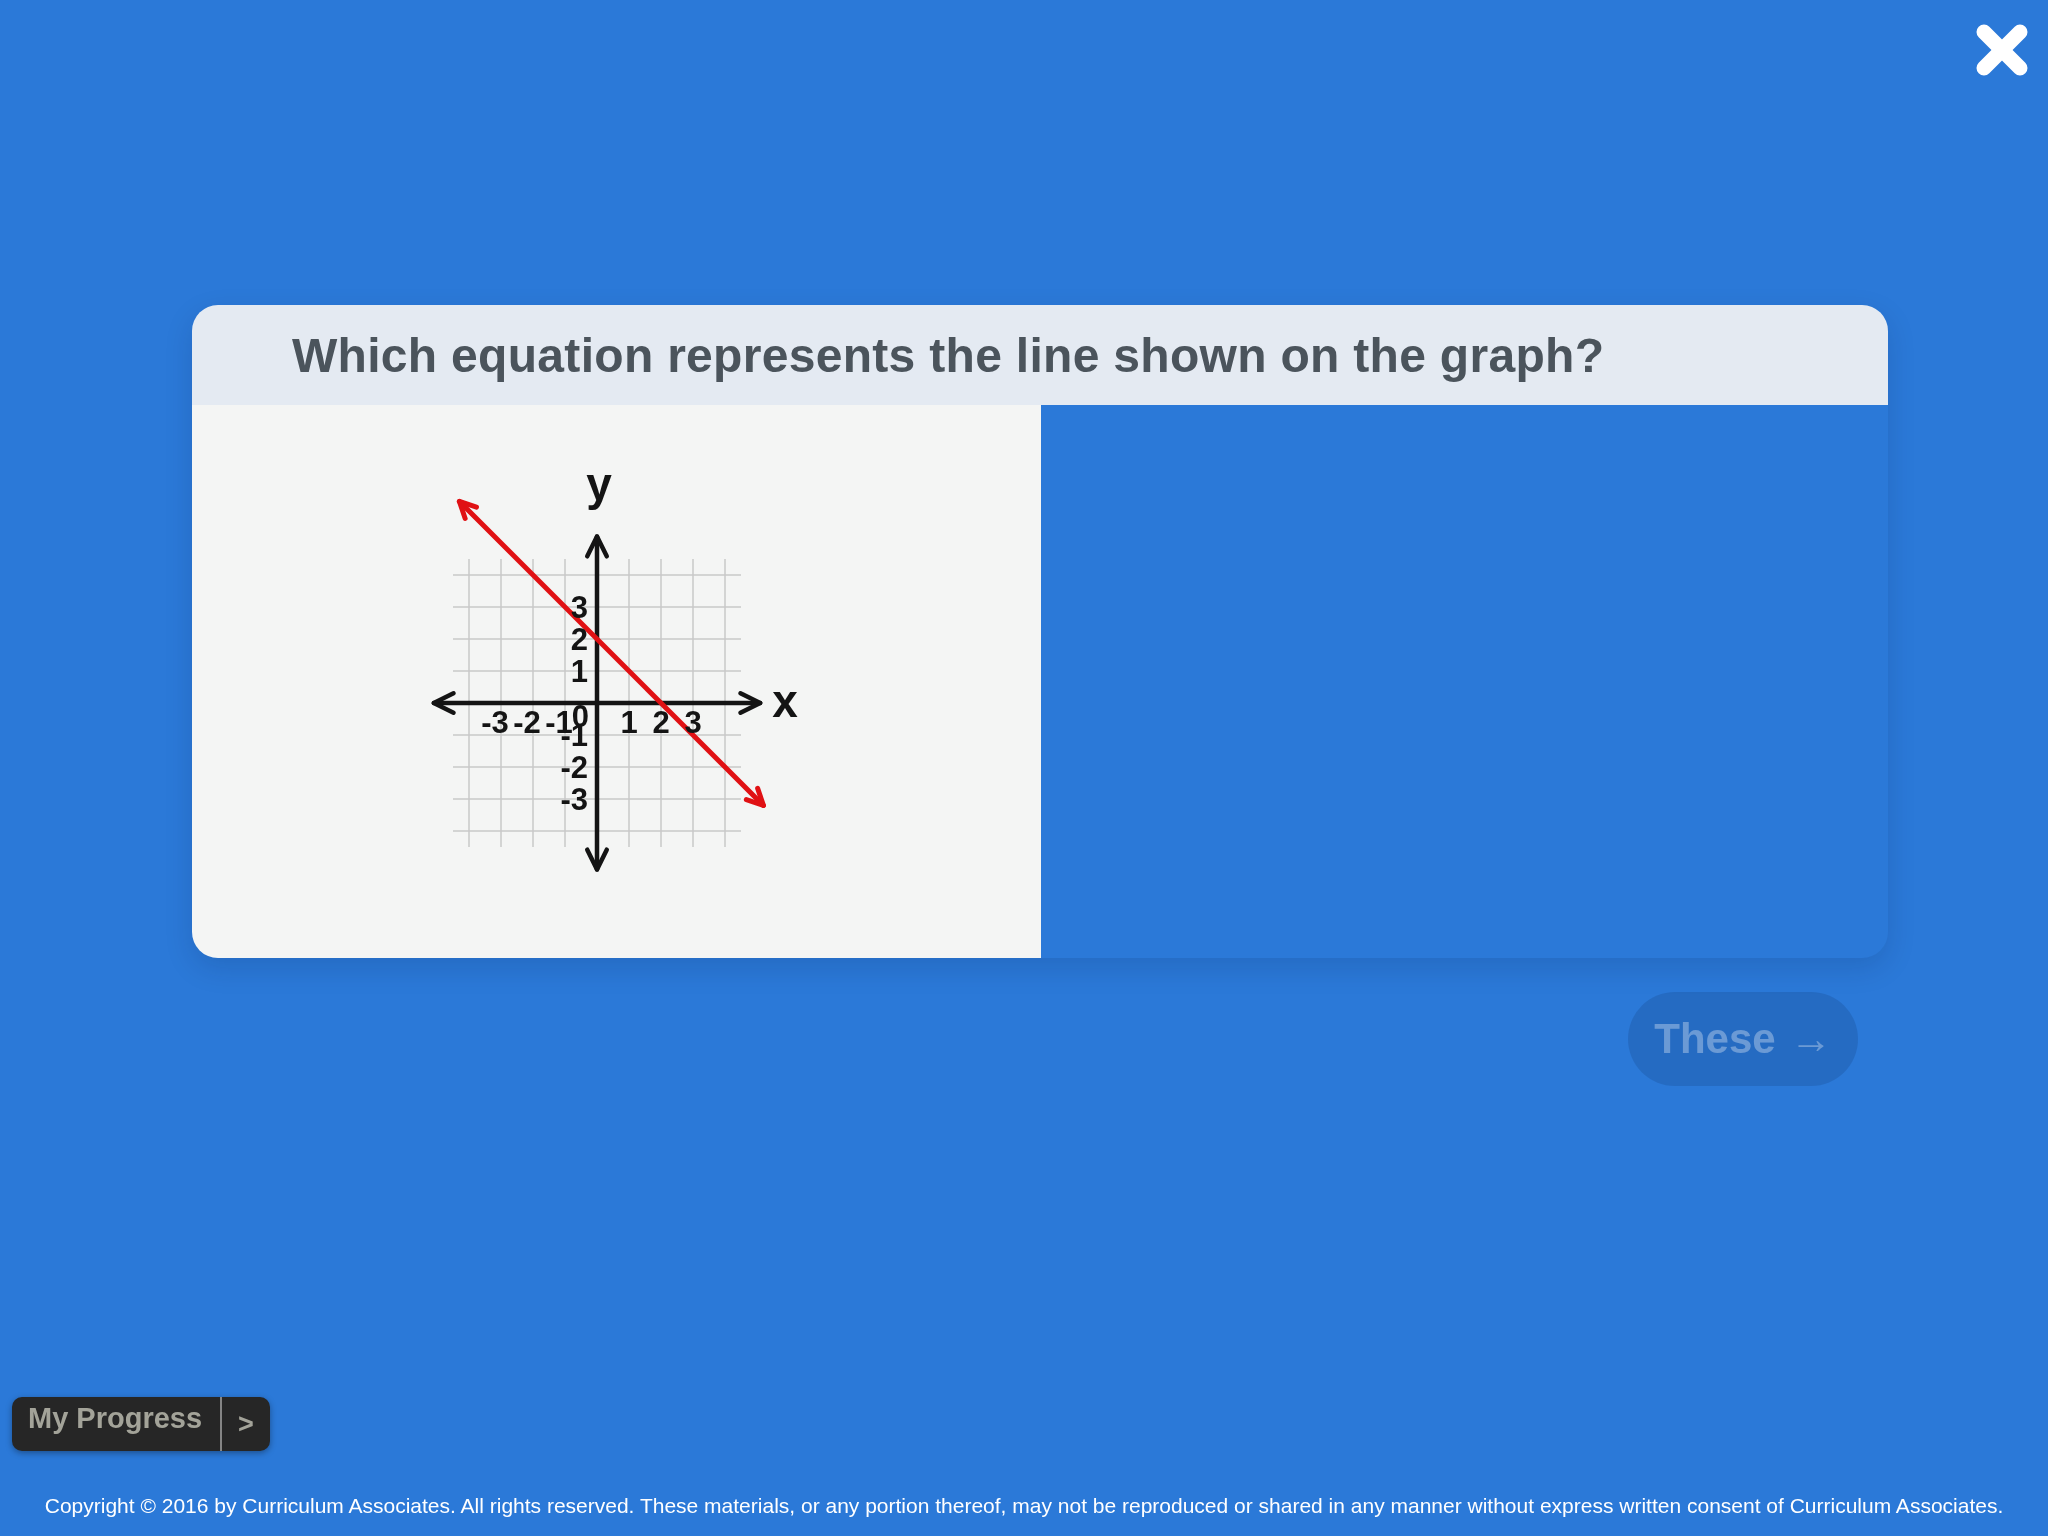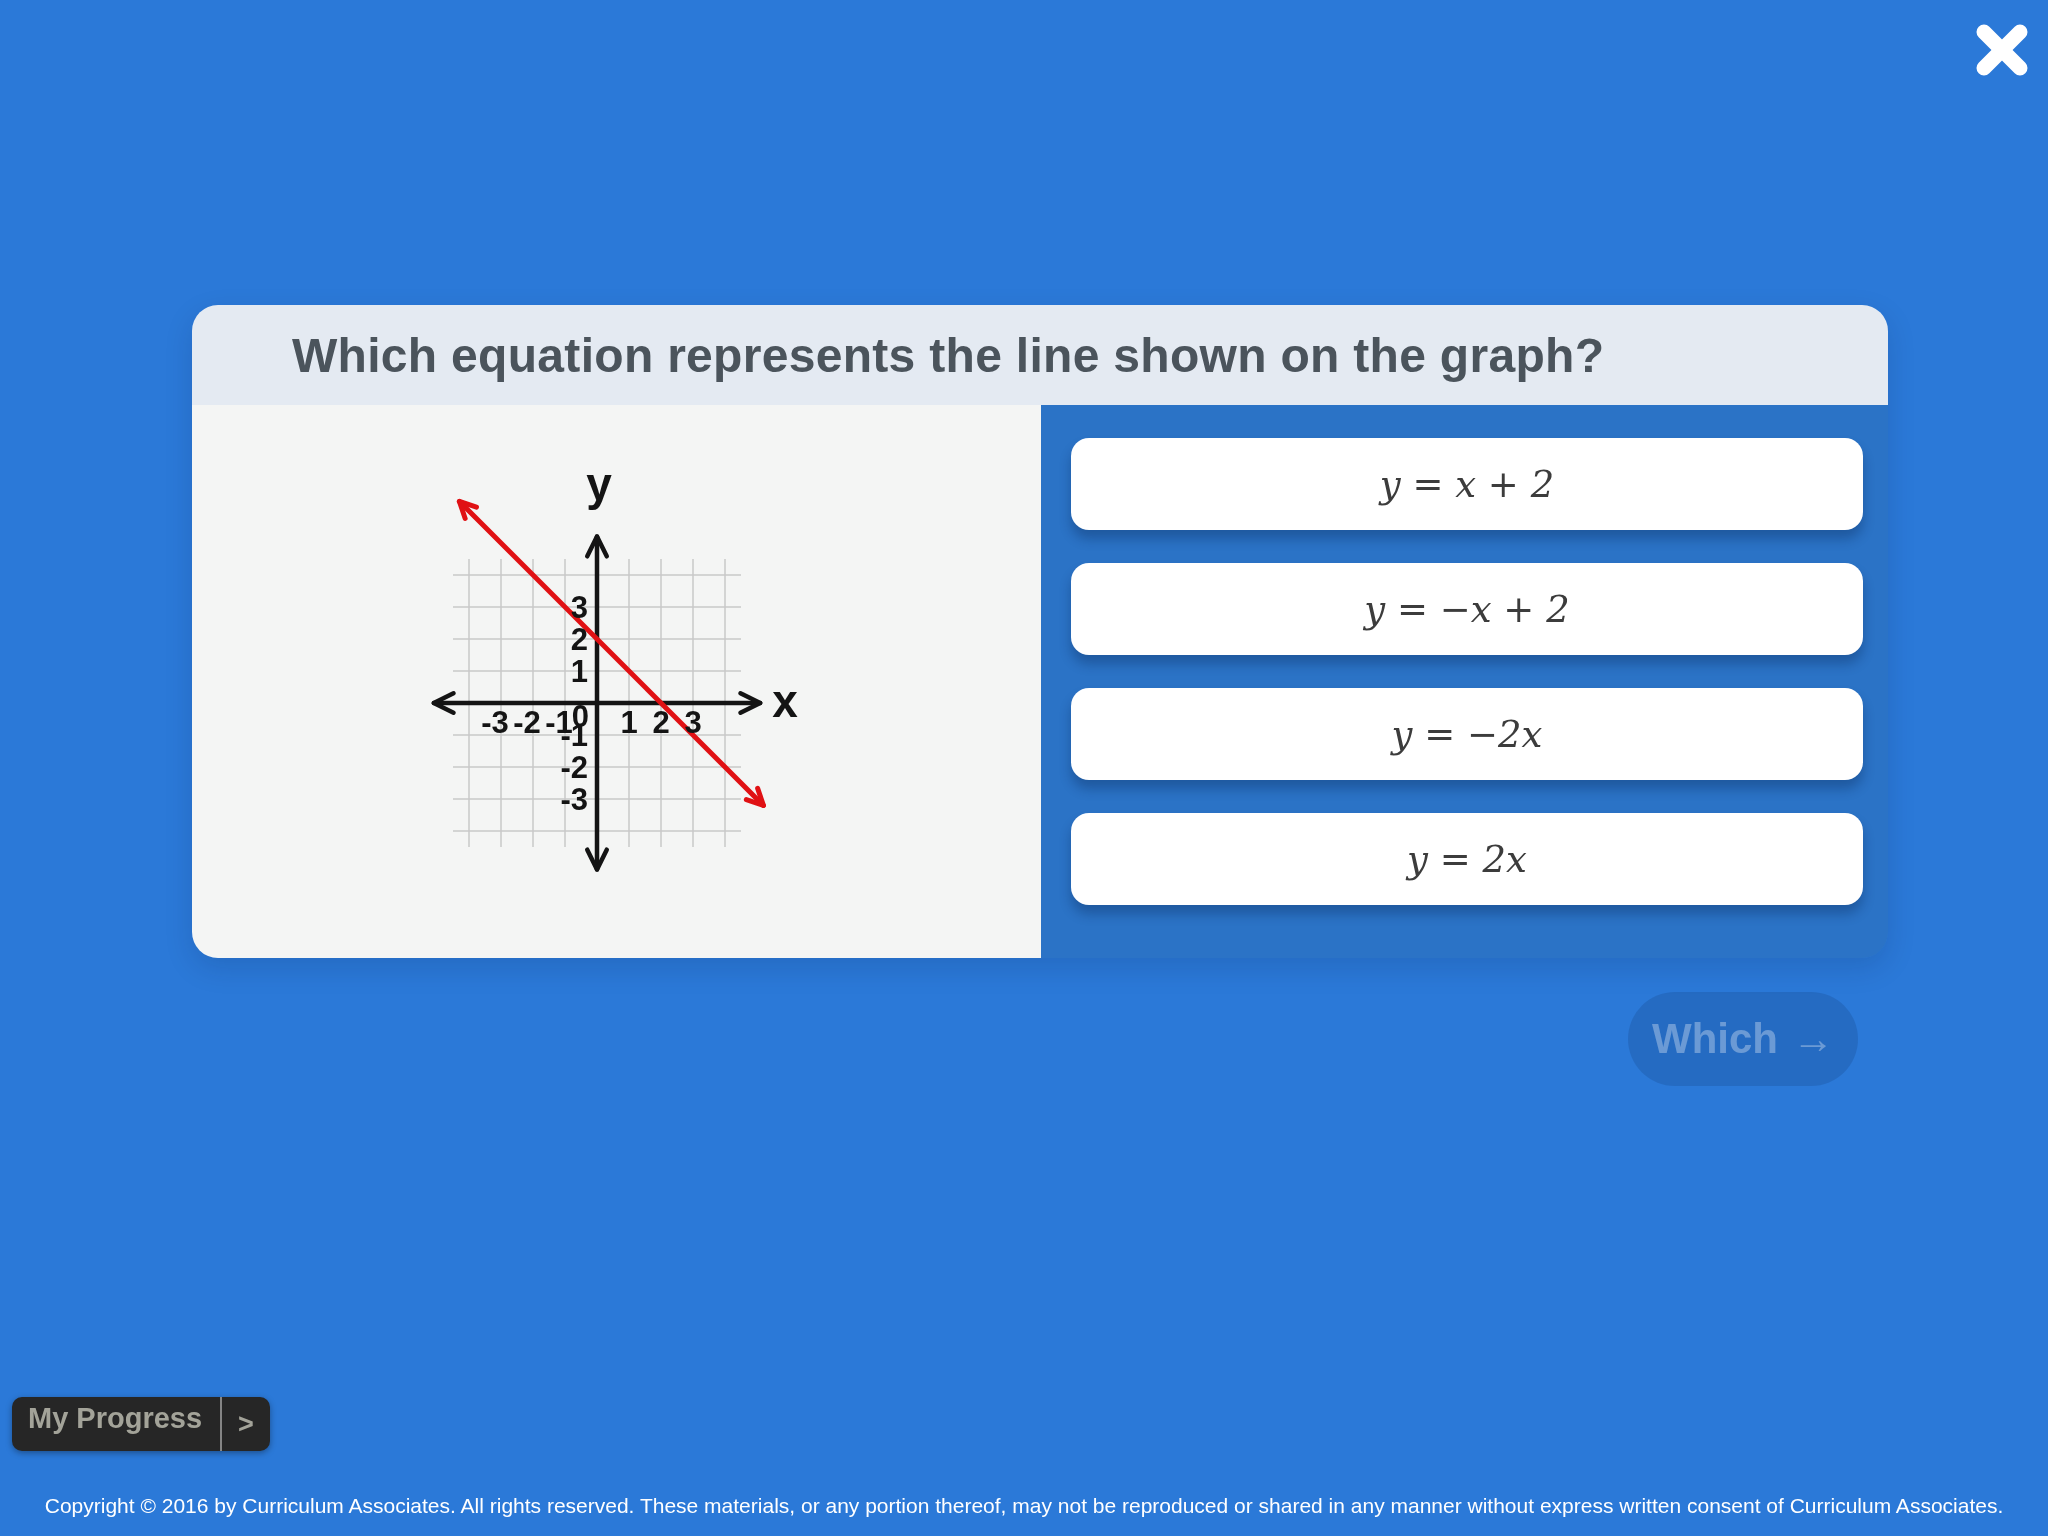--- a/index.html
+++ b/index.html
@@ -141,39 +141,25 @@
           <text fill="#141414" font-weight="bold" font-size="31" x="186" y="352" text-anchor="end">-3</text>
           <text fill="#141414" font-weight="bold" font-size="31" x="186" y="320" text-anchor="end">-2</text>
           <text fill="#141414" font-weight="bold" font-size="31" x="186" y="288" text-anchor="end">-1</text>
           <text fill="#141414" font-weight="bold" font-size="31" x="186" y="224" text-anchor="end">1</text>
           <text fill="#141414" font-weight="bold" font-size="31" x="186" y="192" text-anchor="end">2</text>
           <text fill="#141414" font-weight="bold" font-size="31" x="186" y="160" text-anchor="end">3</text>
           <text fill="#141414" font-weight="bold" font-size="46" x="383" y="259" text-anchor="middle">x</text>
           <text fill="#141414" font-weight="bold" font-size="46" x="197" y="42" text-anchor="middle">y</text>
         </svg>
     </div>
-    <div class="options-panel">
-      <button class="option-btn">
-        <span>y = x + 2</span>
-      </button>
-      <button class="option-btn">
-        <span>y = −x + 2</span>
-      </button>
-      <button class="option-btn">
-        <span>y = −2x</span>
-      </button>
-      <button class="option-btn">
-        <span>y = 2x</span>
-      </button>
-    </div>
   </div>
 </div>
 
 <button class="done-btn">
-  <span>Which</span>
+  <span>These</span>
   <span class="done-arrow">→</span>
 </button>
 
 <button class="progress-btn">
   <span class="progress-label">My Progress</span>
   <span class="progress-divider"></span>
   <span class="progress-chevron">&gt;</span>
 </button>
 
 <div class="footer-text">Copyright © 2016 by Curriculum Associates. All rights reserved. These materials, or any portion thereof, may not be reproduced or shared in any manner without express written consent of Curriculum Associates.</div>

